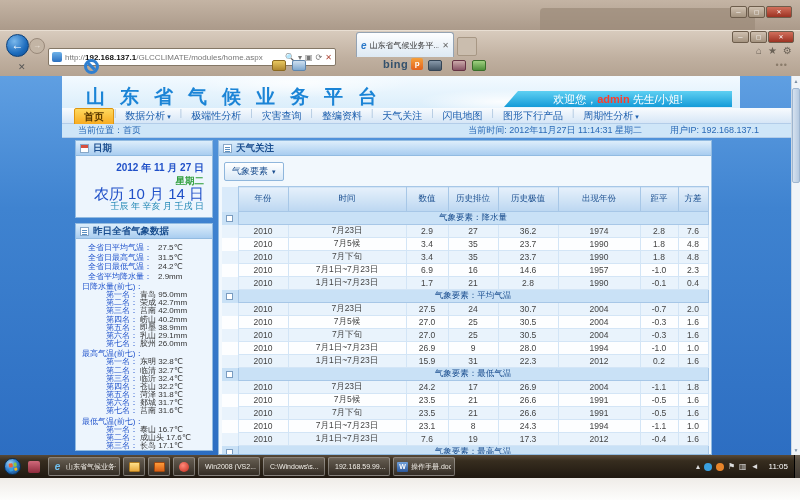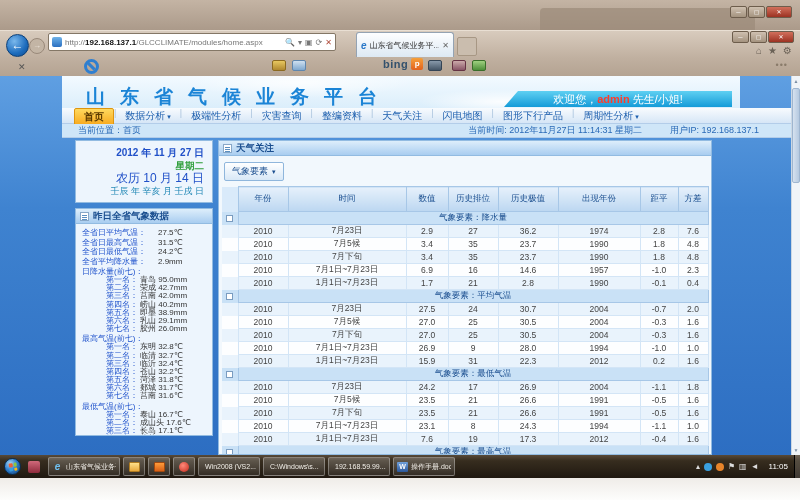--- a/index.html
+++ b/index.html
@@ -18,21 +18,21 @@
     border:1px solid #6d5d4c; color:#fff; font-size:6px; line-height:10px; text-align:center; border-radius:2px; }
   .winbtn.close { background:linear-gradient(#d2705c,#9c3222); width:26px; }
 
   #ie-chrome { position:absolute; left:0; top:30px; width:800px; height:46px;
     background:linear-gradient(180deg,#d8cbbd,#c0b0a0 60%,#b4a392); border-top:1px solid #e9dfd3; }
   #back-btn { position:absolute; left:6px; top:3px; width:23px; height:23px; border-radius:50%;
     background:radial-gradient(circle at 35% 30%,#7ab8ec,#1d6cbd 60%,#0d4a8c); border:1px solid #0b3f78;
     color:#fff; font-size:12px; text-align:center; line-height:21px; }
   #fwd-btn { position:absolute; left:29px; top:7px; width:16px; height:16px; border-radius:50%;
     background:#c3b5a5; border:1px solid #99897a; color:#efe8df; font-size:8px; text-align:center; line-height:14px; }
-  #address-bar { position:absolute; left:48px; top:2px; width:288px; height:18px; background:#fff;
+  #address-bar { position:absolute; left:48px; top:17px; width:288px; height:18px; background:#fff;
     border:1px solid #847766; border-radius:2px; display:flex; align-items:center; padding:0 3px; }
   #address-bar .page-ico { width:10px; height:10px; background:linear-gradient(#6fb2e8,#2a6fc0);
     border-radius:2px; margin-right:3px; flex:none; }
   #url-text { font-size:8px; color:#777; white-space:nowrap; overflow:hidden; flex:1; }
   #url-text b { color:#111; }
   .abar-ico { font-size:8px; color:#777; margin-left:3px; flex:none; }
   .abar-ico.red { color:#b04a3a; }
   #tab { position:absolute; left:356px; top:1px; width:98px; height:25px;
     background:linear-gradient(#fdfeff,#dde9f3); border:1px solid #94a3b3; border-bottom:none;
     border-radius:3px 3px 0 0; display:flex; align-items:center; padding:0 4px; }
@@ -95,25 +95,25 @@
   .panel-hd { height:15px; background:linear-gradient(180deg,#ddeefb,#a9cdf0); border-bottom:1px solid #92bbe1;
     display:flex; align-items:center; padding-left:4px; }
   .panel-hd .hd-ico { width:9px; height:9px; margin-right:4px; background:#fff; border:1px solid #88a8c8; position:relative; flex:none; }
   .panel-hd .hd-ico.cal:after { content:""; position:absolute; left:0; top:0; right:0; height:3px; background:#d65040; }
   .panel-hd .hd-ico.doc:after { content:""; position:absolute; left:1px; top:2px; right:1px; height:1px; background:#5b8fc0; box-shadow:0 2px 0 #5b8fc0,0 4px 0 #5b8fc0; }
   .panel-hd .hd-title { font-size:9.5px; font-weight:bold; color:#1a4e8f; }
   #cal-body { padding:5px 8px 4px 4px; text-align:right; }
   #cal-body div { line-height:13px; }
   .cal-date { font-size:10px; font-weight:bold; color:#2050c8; }
   .cal-week { font-size:9.5px; font-weight:bold; color:#2e9e3a; }
-  .cal-lunar { font-size:12px; color:#2050c8; }
+  .cal-lunar { font-size:15px; color:#2050c8; }
   .cal-ganzhi { font-size:9px; color:#1f86b4; }
   #stats-panel { height:228px; }
   #stats-body { padding:4px 4px 0 6px; }
-  .kv-row { display:flex; line-height:9.5px; height:9.5px; }
+  .kv-row { display:flex; line-height:9.5px; height:9.5px;text-align:center; }
   .kv-label { font-size:8px; color:#2053cc; width:76px; }
   .kv-value { font-size:8px; color:#333; }
   .grp-title { font-size:8px; color:#2053cc; line-height:9px; height:9px; margin-top:1px; }
   .rank-row { display:flex; line-height:8.2px; height:8.2px; }
   .rank-label { font-size:8px; color:#2053cc; width:56px; text-align:right; }
   .rank-value { font-size:8px; color:#333; margin-left:2px; }
 
   
   #mainpanel { position:absolute; left:218px; top:64px; width:494px; height:315px;
     background:#f2f8fd; border:1px solid #92bbe1; overflow:hidden; }
@@ -256,20 +256,24 @@
       </div>
 
     <div id="crumbbar">
       <span id="crumb">当前位置：首页</span>
       <span id="cur-time">当前时间: 2012年11月27日 11:14:31 星期二</span>
       <span id="user-ip">用户IP: 192.168.137.1</span>
     </div>
 
     <div id="sidebar">
       <div class="panel">
+        <div class="panel-hd">
+          <span class="hd-ico cal"></span>
+          <span class="hd-title">日期</span>
+        </div>
         <div id="cal-body">
           <div class="cal-date">2012 年 11 月 27 日</div>
           <div class="cal-week">星期二</div>
           <div class="cal-lunar">农历 10 月 14 日</div>
           <div class="cal-ganzhi">壬辰 年 辛亥 月 壬戌 日</div>
         </div>
       </div>
       <div class="panel" id="stats-panel">
         <div class="panel-hd">
           <span class="hd-ico doc"></span>

